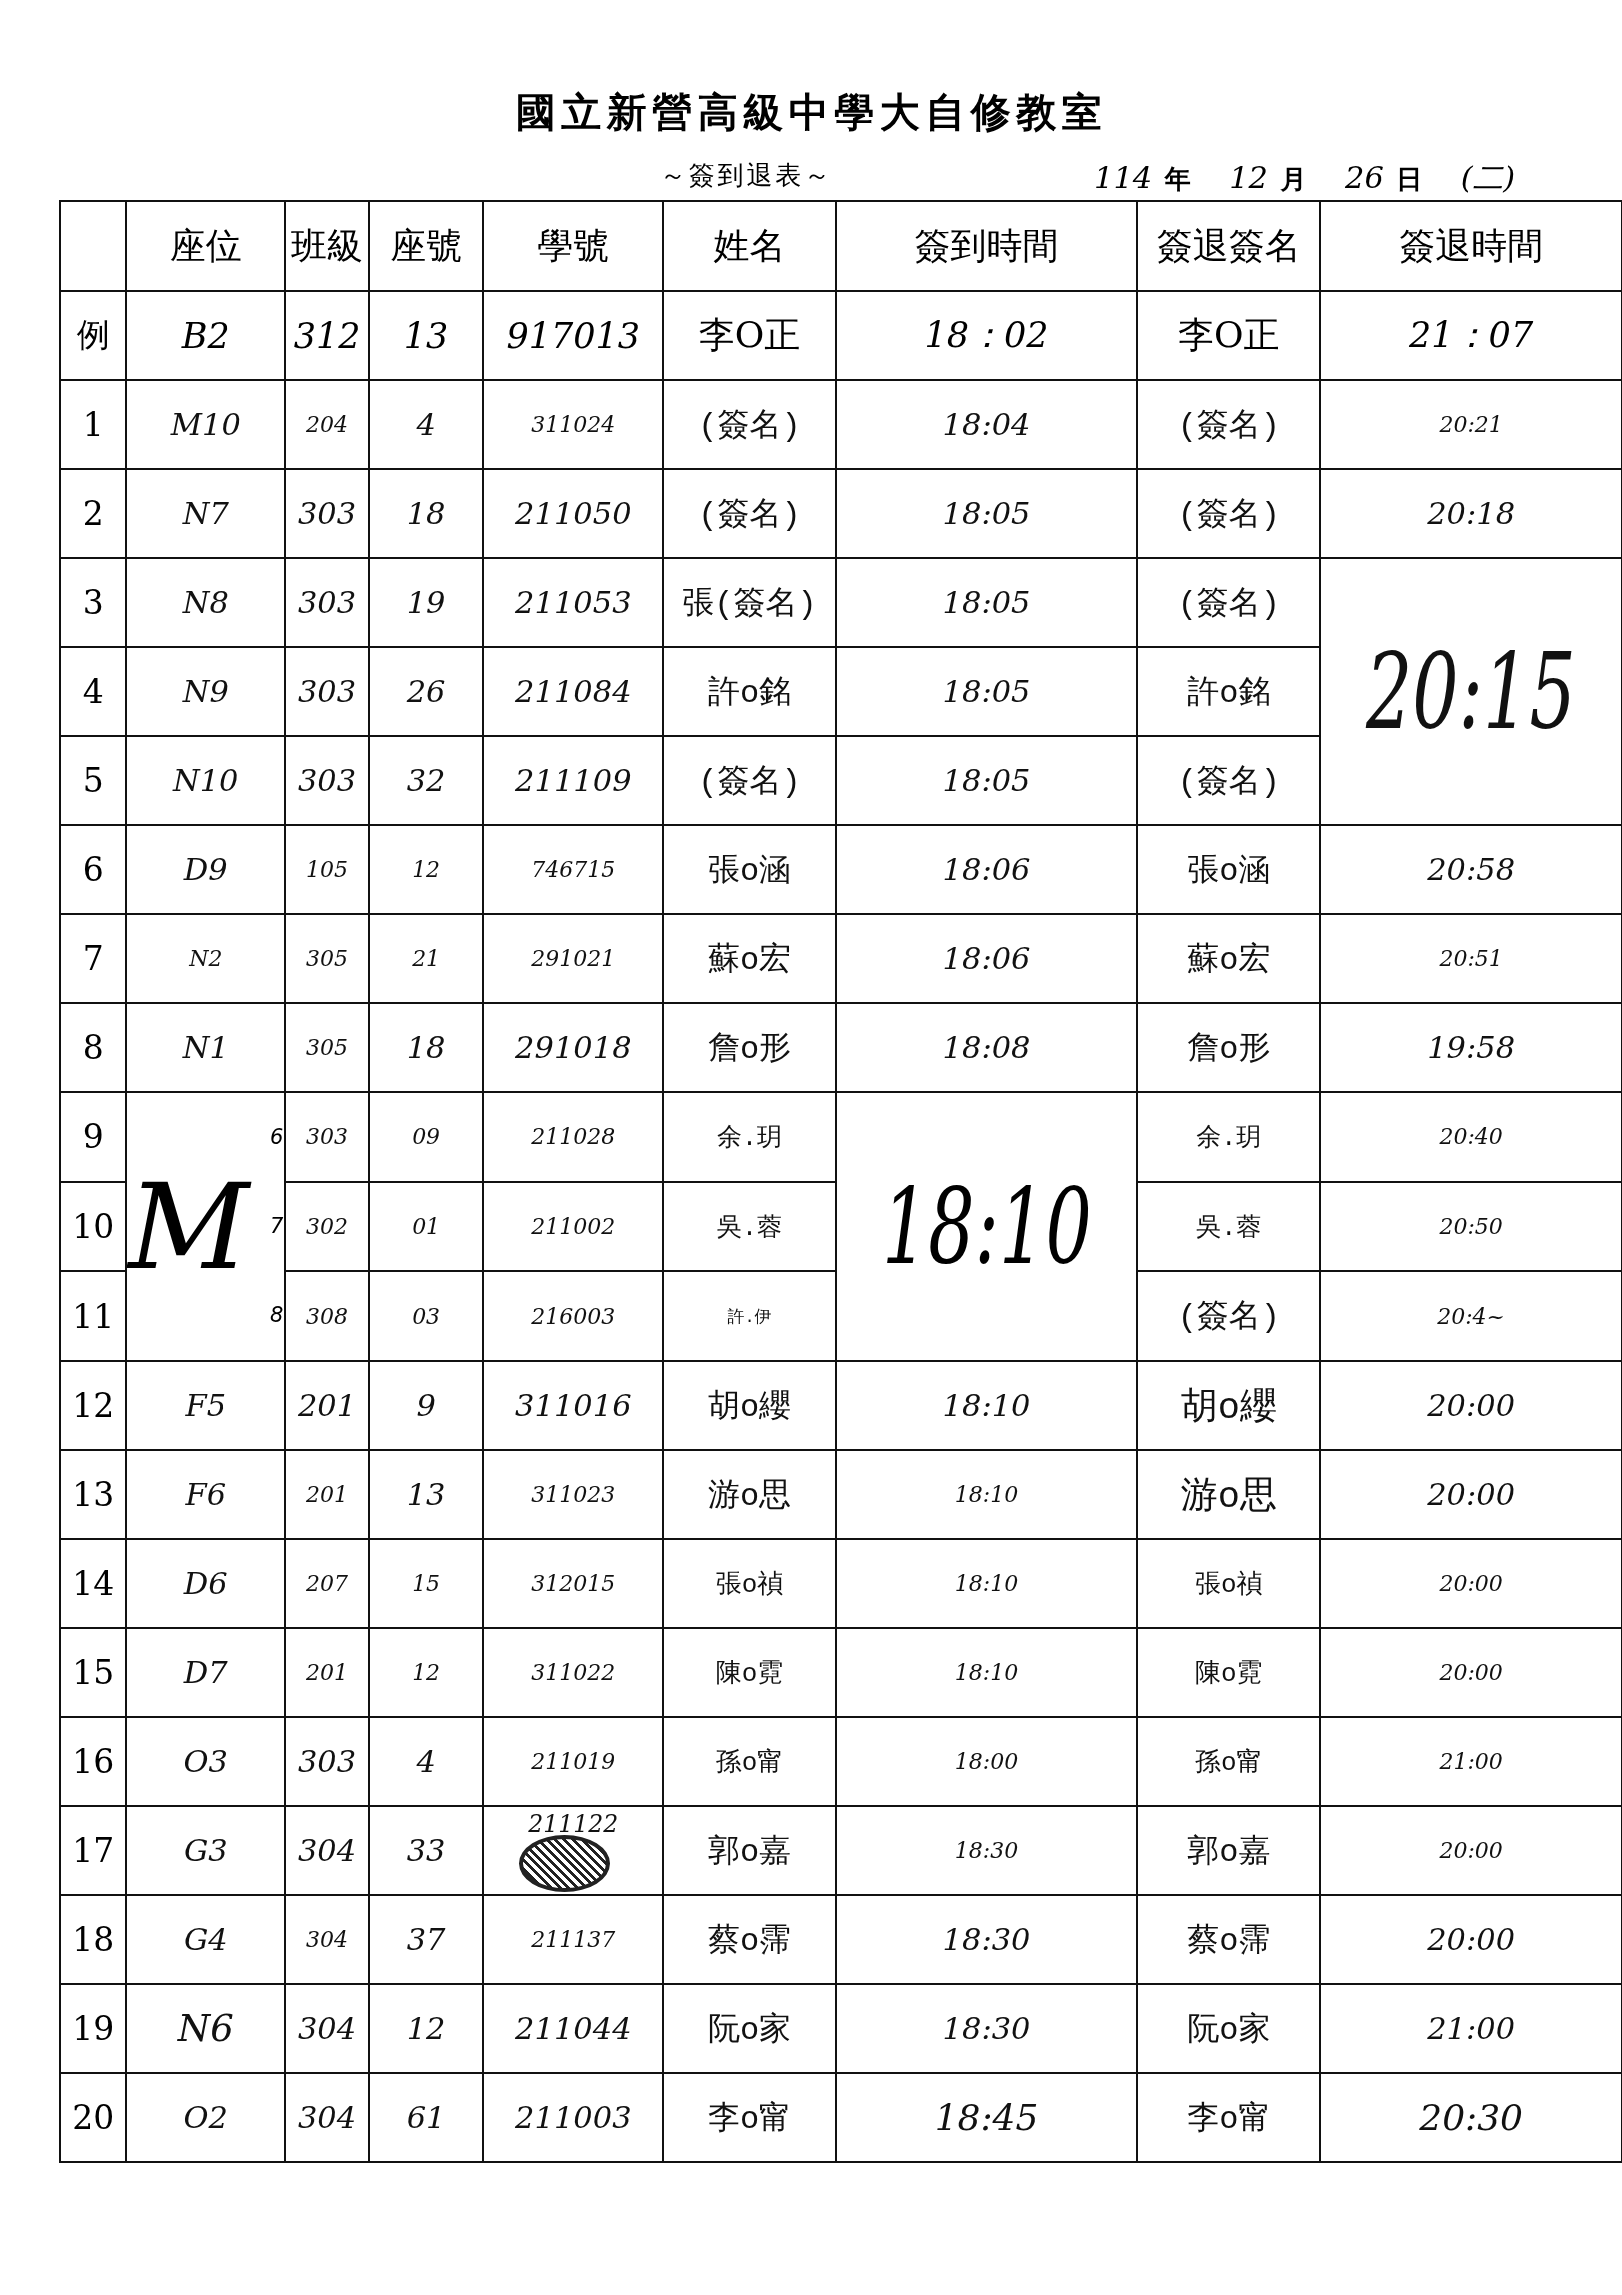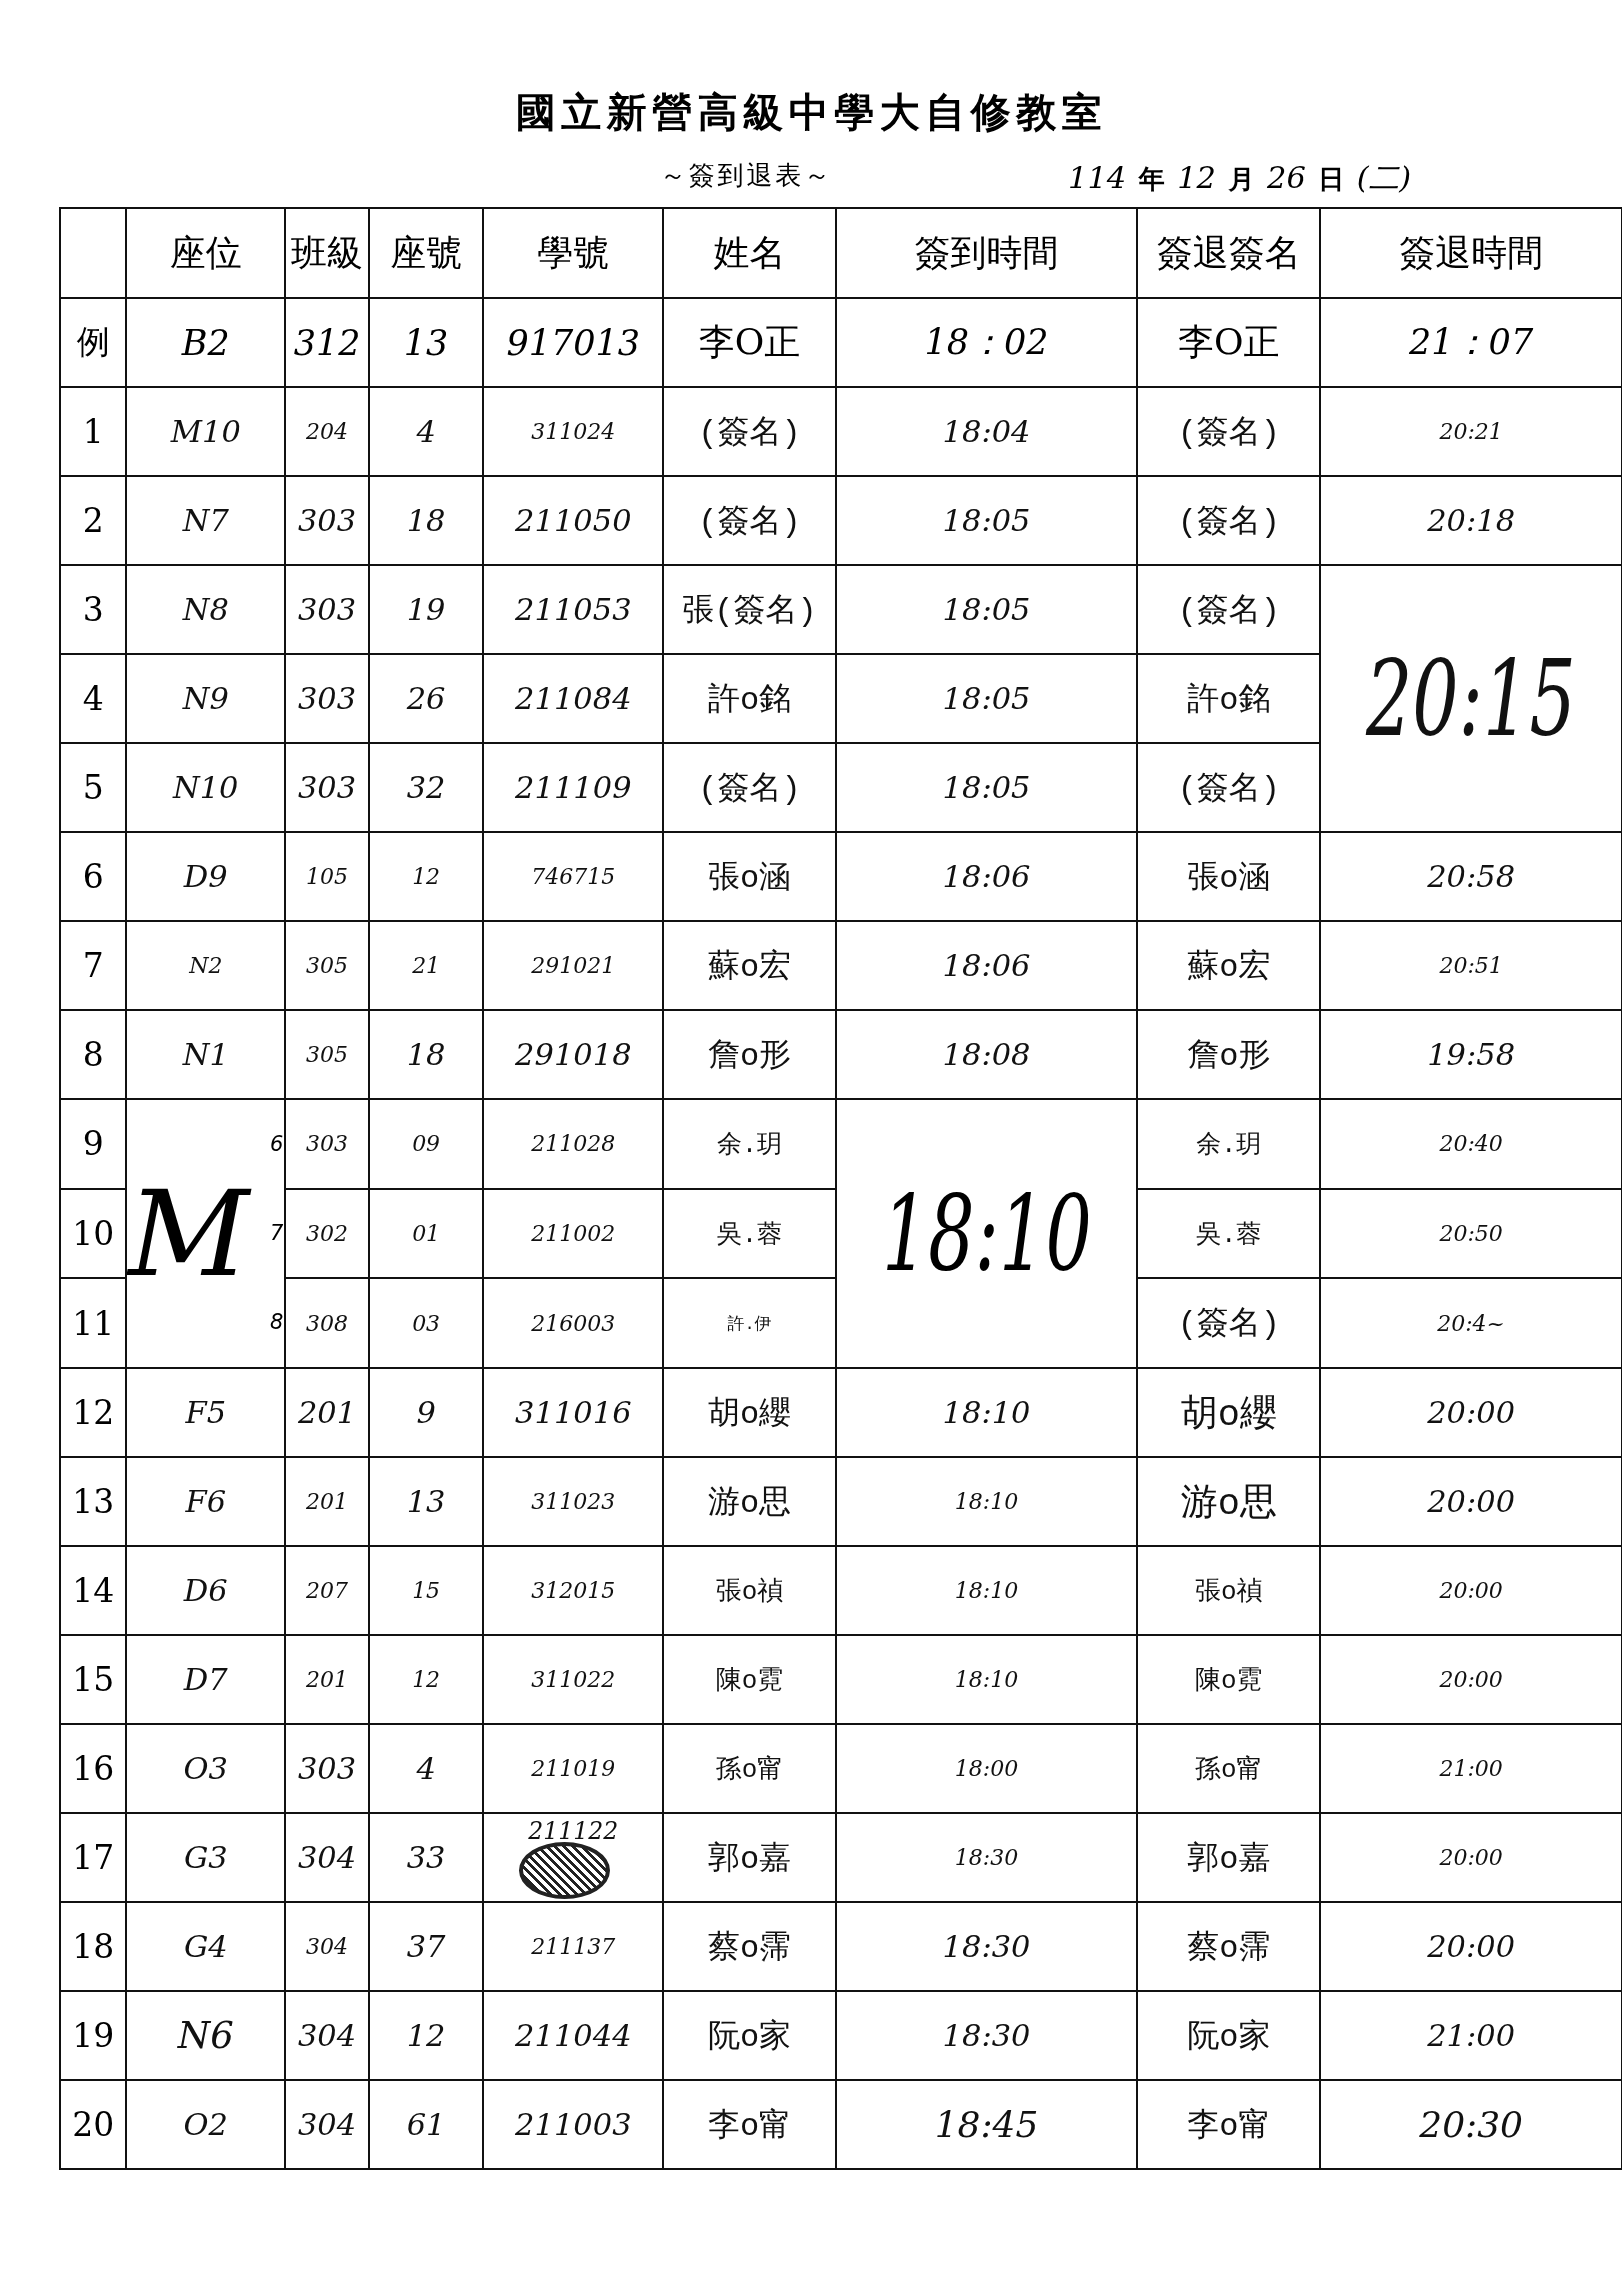--- a/index.html
+++ b/index.html
@@ -4,23 +4,23 @@
 <style>
   html, body { margin: 0; padding: 0; background: #ffffff; }
   body { width: 1623px; height: 2295px; position: relative; overflow: hidden;
          font-family: "DejaVu Sans", sans-serif; color: #000; }
   .title { position: absolute; left: 0; width: 1623px; top: 85px; text-align: center;
            font-family: Liberation Serif, serif; font-weight: bold; font-size: 40px; letter-spacing: 5.5px; }
   .subtitle { position: absolute; left: 660px; top: 158px; font-family: "DejaVu Serif", serif;
               font-size: 26px; letter-spacing: 2.8px; }
   .date-line { position: absolute; left: 1068px; top: 158px; font-size: 30.5px;
                font-family: "DejaVu Sans", sans-serif; }
-  .date-line .hw { font-family: "DejaVu Serif", serif; font-style: italic; }
+  .date-line .hw { font-family: "DejaVu Serif", serif; font-style: italic; margin-left: 26px; }
   .date-line .lbl { font-family: "DejaVu Serif", serif; font-weight: bold; font-size: 26px; margin: 0 12.5px; }
-  table.sheet { position: absolute; left: 59px; top: 207px; border-collapse: collapse; table-layout: fixed; padding-left: 23px; }
+  table.sheet { position: absolute; left: 59px; top: 200px; border-collapse: collapse; table-layout: fixed; padding-left: 23px; }
   table.sheet td, table.sheet th { border: 2.1px solid #111; padding: 0; text-align: center; vertical-align: middle; overflow: hidden; white-space: nowrap; }
   table.sheet th { height: 88px; font-weight: normal; font-size: 36px; font-family: "DejaVu Sans", sans-serif; }
   table.sheet td { height: 87px; }
   td.idx { font-size: 33px; font-family: "DejaVu Serif", serif; }
   td.hw { font-family: "DejaVu Serif", serif; font-style: italic; font-size: 30.5px; color: #111; }
   td.hw.small { font-size: 22px; }
   td.sig { font-family: Liberation Mono, monospace; font-size: 32px; color: #111; }
   td.example { font-family: "DejaVu Serif", serif; font-style: italic; font-size: 35px; margin-left: 8px; }
   td.example.cjk { font-style: normal; font-size: 36px; }
   .big-merge { font-family: "DejaVu Serif", serif; font-style: italic; font-size: 104px; transform: scaleX(0.7); display: inline-block; }

